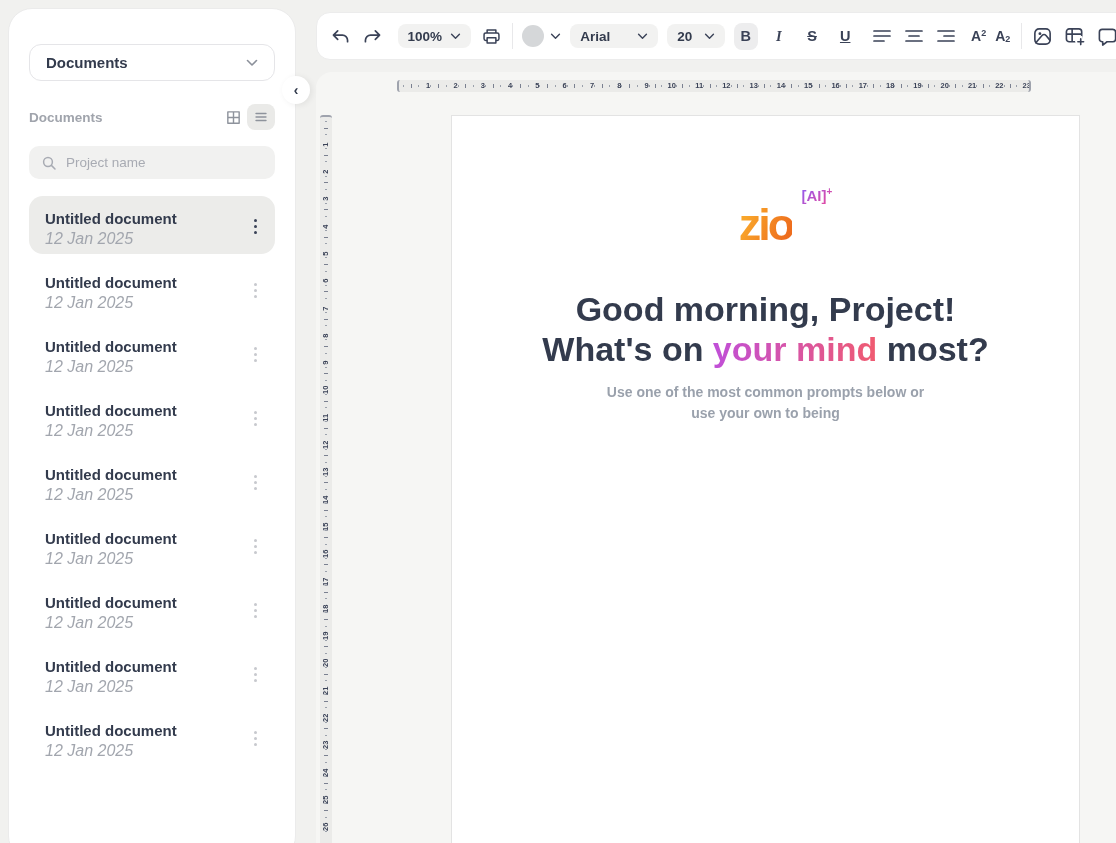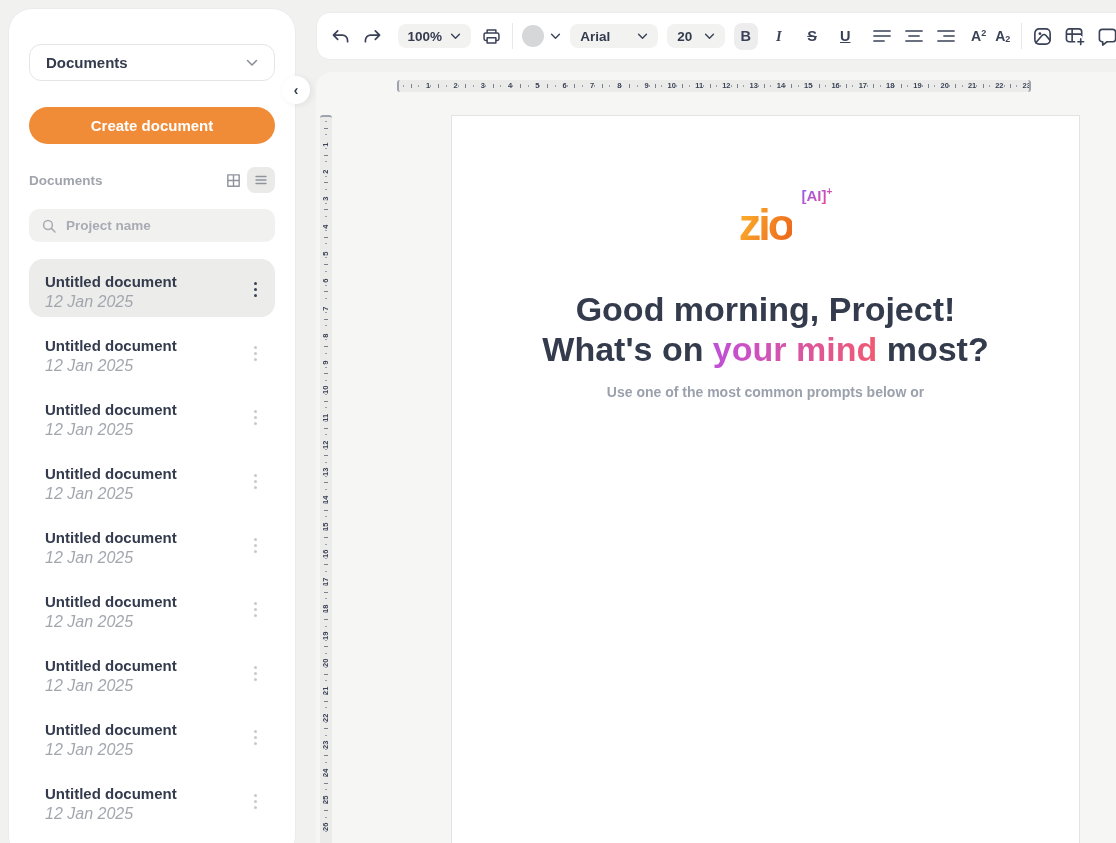--- a/index.html
+++ b/index.html
@@ -17,21 +17,21 @@
     border-radius:19px; background:var(--accent,#f08b37); color:#fff; font-size:15px; font-weight:700;
     font-family:inherit; }
   .list-header { display:flex; align-items:center; margin-top:23px; }
   .list-header .lbl { font-size:13.5px; font-weight:600; color:#a0a4ac; flex:1; }
   .view-btn { width:28px; height:26px; display:flex; align-items:center; justify-content:center;
     border-radius:8px; cursor:pointer; }
   .view-btn.active { background:#eaeae8; }
   .search { display:flex; align-items:center; gap:9px; margin-top:16px; height:33px;
     background:#f1f1f0; border-radius:10px; padding:0 12px; }
   .search input { border:none; outline:none; background:transparent; font-size:13.5px; color:#333b4d;
-    font-family:inherit; width:100%;font-weight:bold; }
+    font-family:inherit; width:100%; }
   .search input::placeholder { color:#a8abb3; }
   .doc-list { margin-top:17px; }
   .doc-item { position:relative; height:58px; border-radius:14px; padding:14px 14px 0 16px;
     margin-bottom:6px; cursor:pointer; }
   .doc-item.selected { background:#ececea; }
   .doc-item .t { font-size:15px; font-weight:700; color:#333b4d; }
   .doc-item .d { font-size:16px; color:#a2a6ae; margin-top:3px;font-style:italic; }
   .kebab { position:absolute; right:14px; top:19px; display:flex; flex-direction:column; gap:3px; padding:4px; cursor:pointer; }
   .kebab i { width:3px; height:3px; border-radius:50%; background:#c7c9ce; }
   .doc-item.selected .kebab i { background:#3a4257; }
@@ -112,21 +112,20 @@
   <aside class="sidebar">
     <div class="ws-select">
       <span>Documents</span>
       <span>
         <svg width="12" height="8" viewBox="0 0 12 8">
             <path d="M1.5 1.5 6 6l4.5-4.5" fill="none" stroke="#8b909a" stroke-width="1.6" stroke-linecap="round" stroke-linejoin="round"></path>
           </svg>
       </span>
     </div>
 
-    <button class="create-btn">Create document</button>
 
     <div class="list-header">
       <span class="lbl">Documents</span>
       <span class="view-btn">
         <span>
           <svg width="17" height="17" viewBox="0 0 18 18">
               <path d="M3 3h12v12H3zM9 3v12M3 9h12" fill="none" stroke="#8e939c" stroke-width="1.5" stroke-linejoin="round"></path>
             </svg>
         </span>
       </span>
@@ -681,17 +680,18 @@
       </div>
 
     <div class="page">
       <div class="logo-wrap">
         <span class="logo-text">zio</span>
         <span class="ai-badge"><span>[AI]</span><sup>+</sup></span>
       </div>
       <h1 class="greeting"><span>Good morning, Project!</span><br><span>What's on </span><span class="hl">your mind</span><span> most?</span></h1>
       <div class="subtitle">
         <div>Use one of the most common prompts below or</div>
+        <div>use your own to being</div>
       </div>
     </div>
   </div>
 
 </div>
 
 </body></html>

